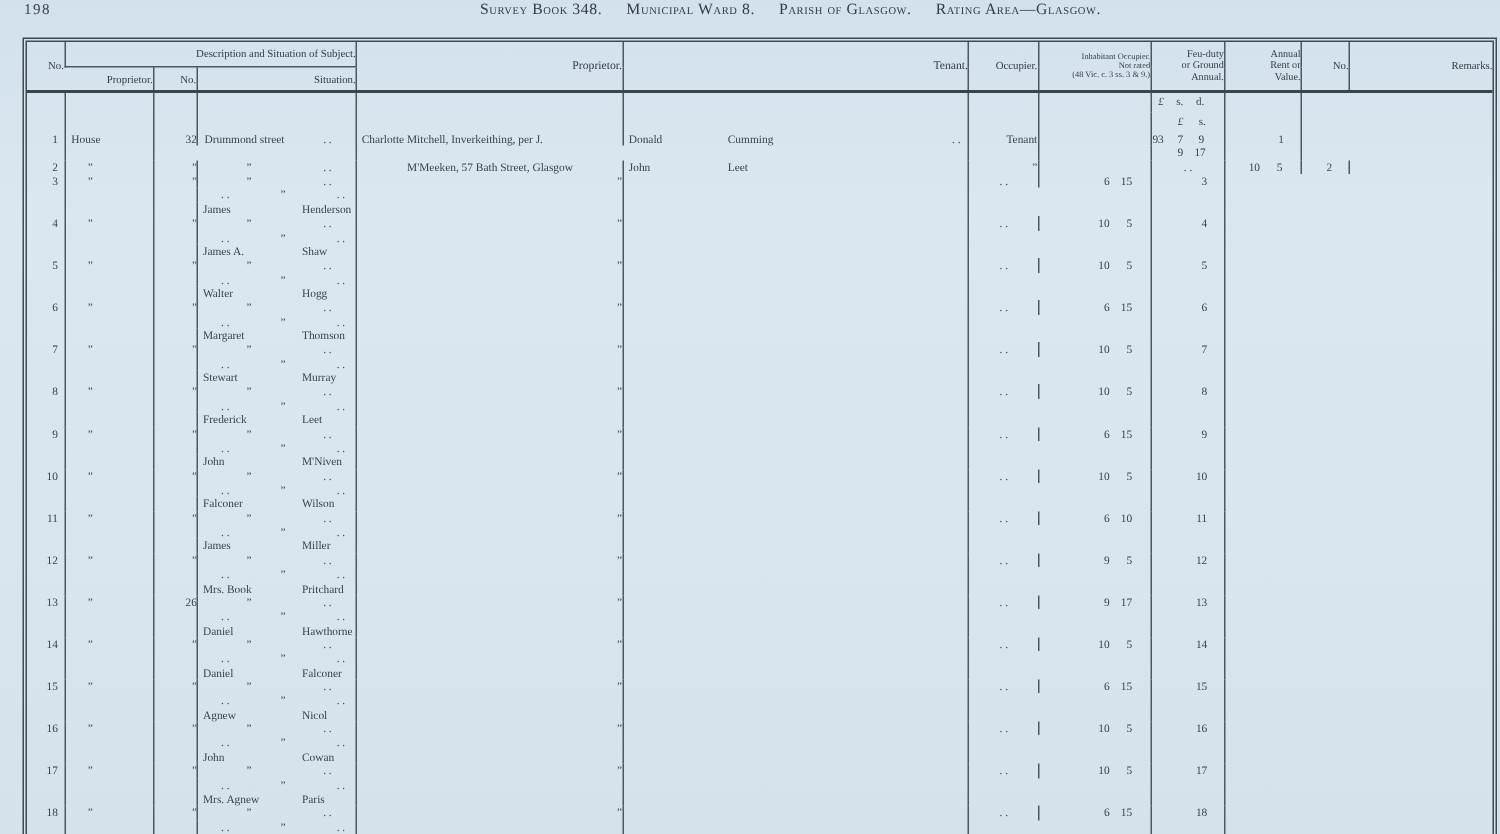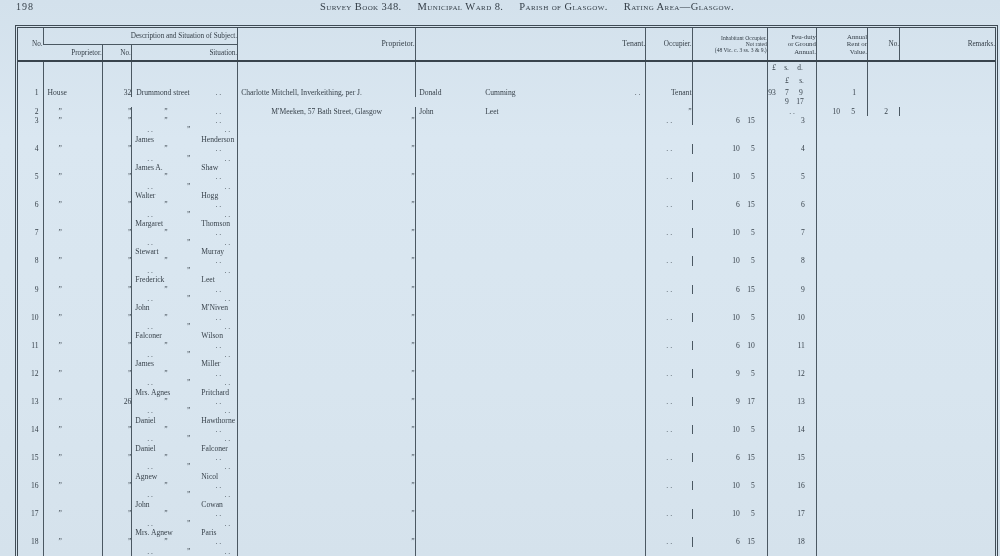--- a/index.html
+++ b/index.html
@@ -447,21 +447,21 @@
           <td class="c-st dit">
             <span class="stx">”</span>
             <span class="dots">. .</span>
           </td>
           <td class="c-p p-d">
             <span>. .</span>
             <span>”</span>
             <span>. .</span>
           </td>
           <td class="c-t">
-            <span class="tf">Mrs. Agnes</span>
+            <span class="tf">Mrs. Book</span>
             <span class="tl">Pritchard</span>
           </td>
           <td class="c-oc dit">”</td>
           <td class="c-in"></td>
           <td class="feu-dots">. .</td>
           <td class="rent-cell">
             <span class="m1">9</span>
             <span class="m2">5</span>
           </td>
           <td class="c-n2">12</td>

